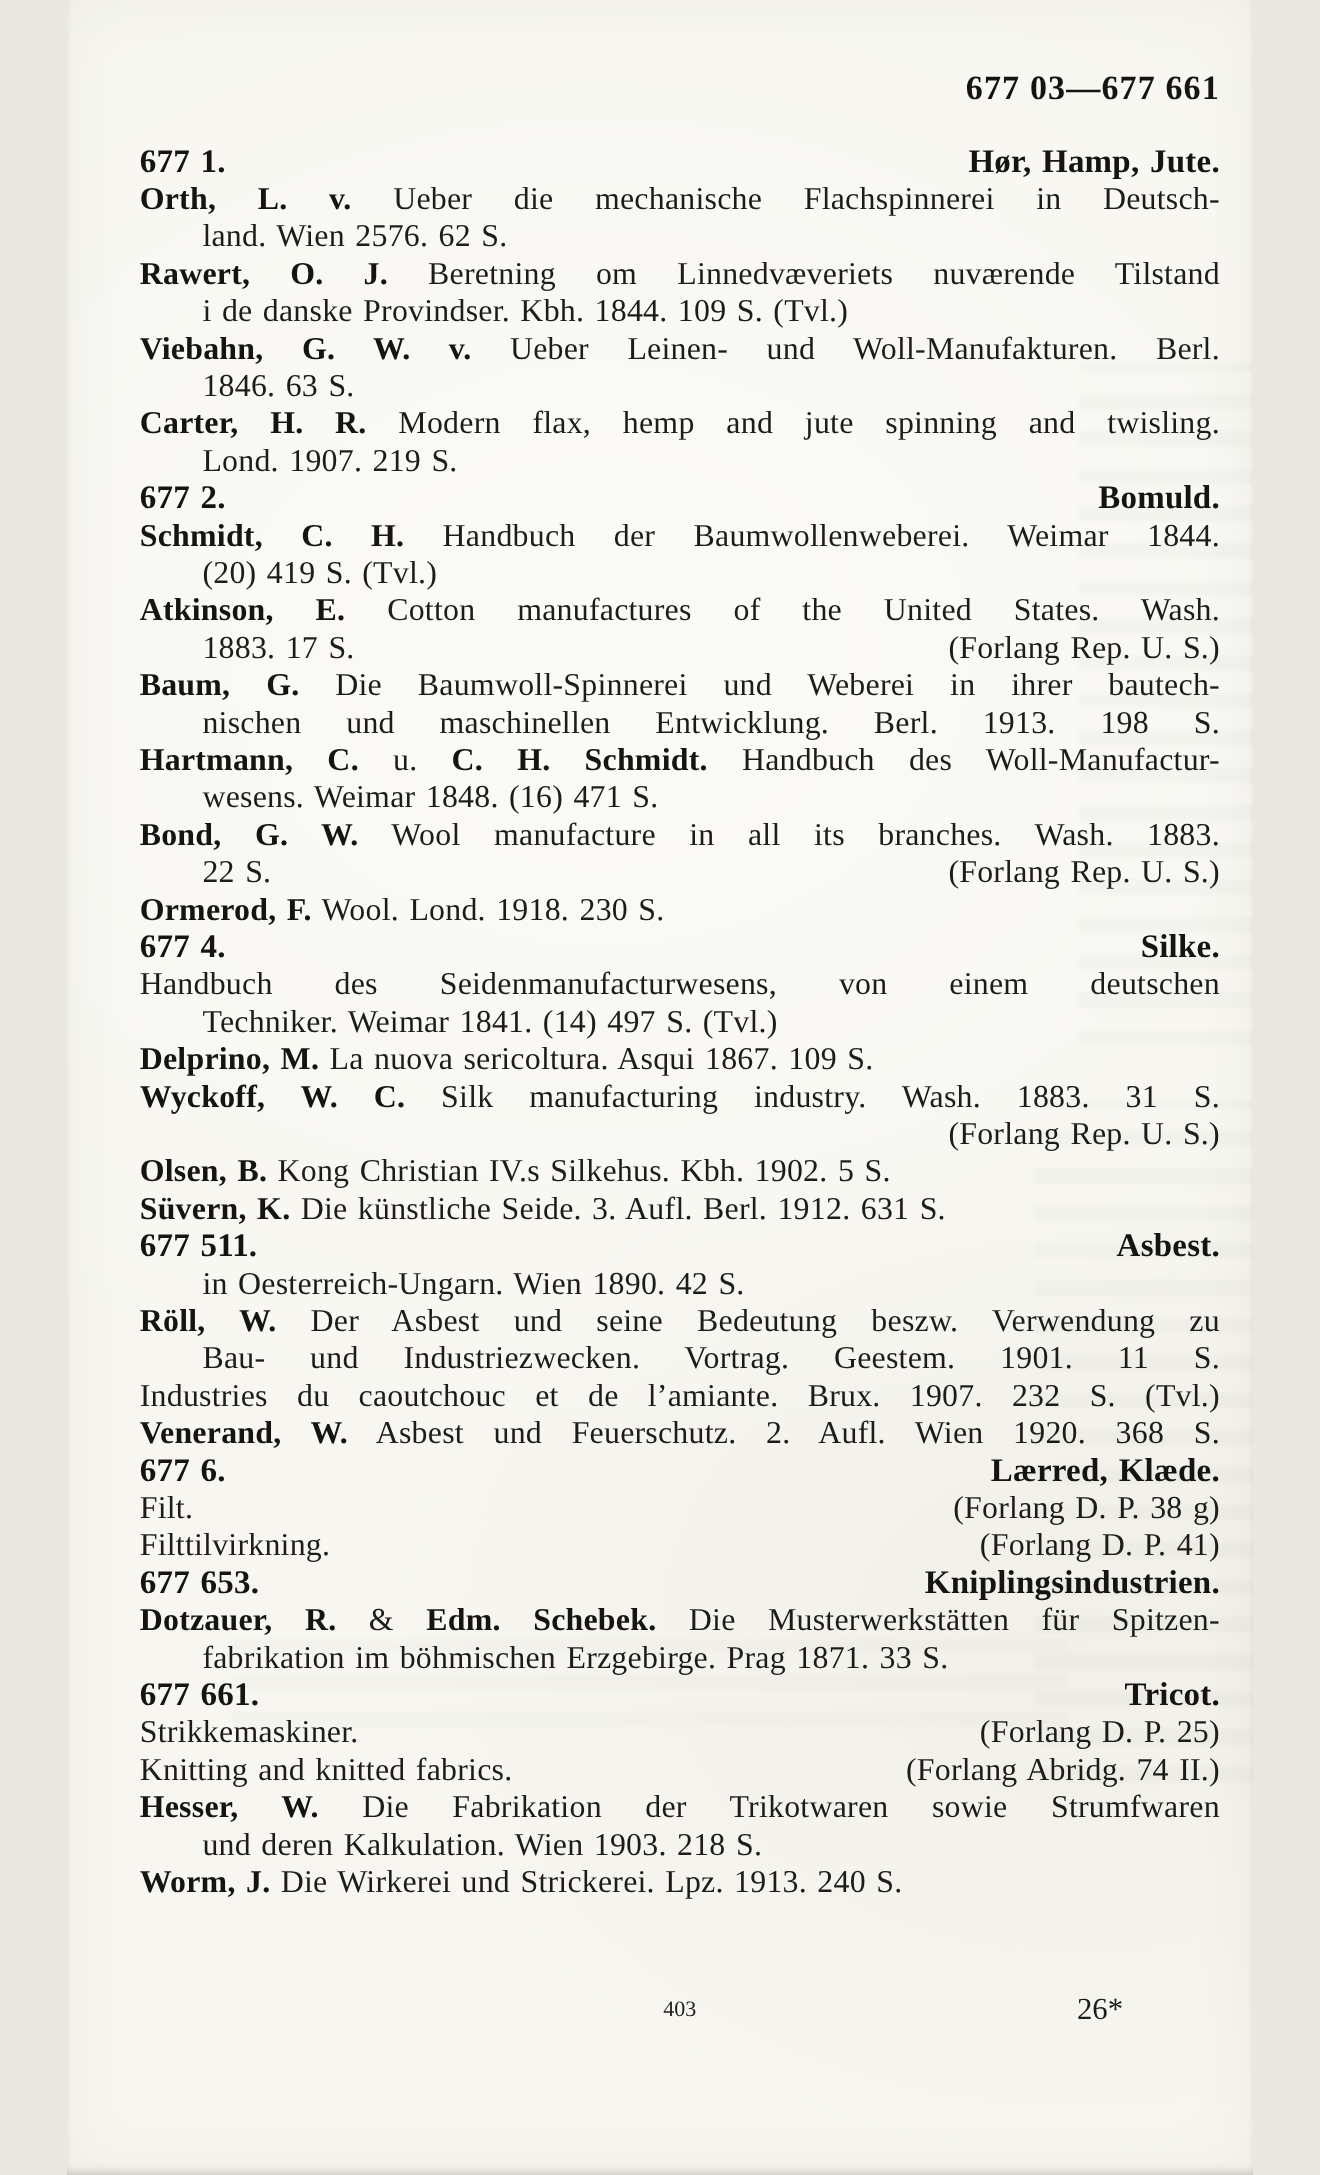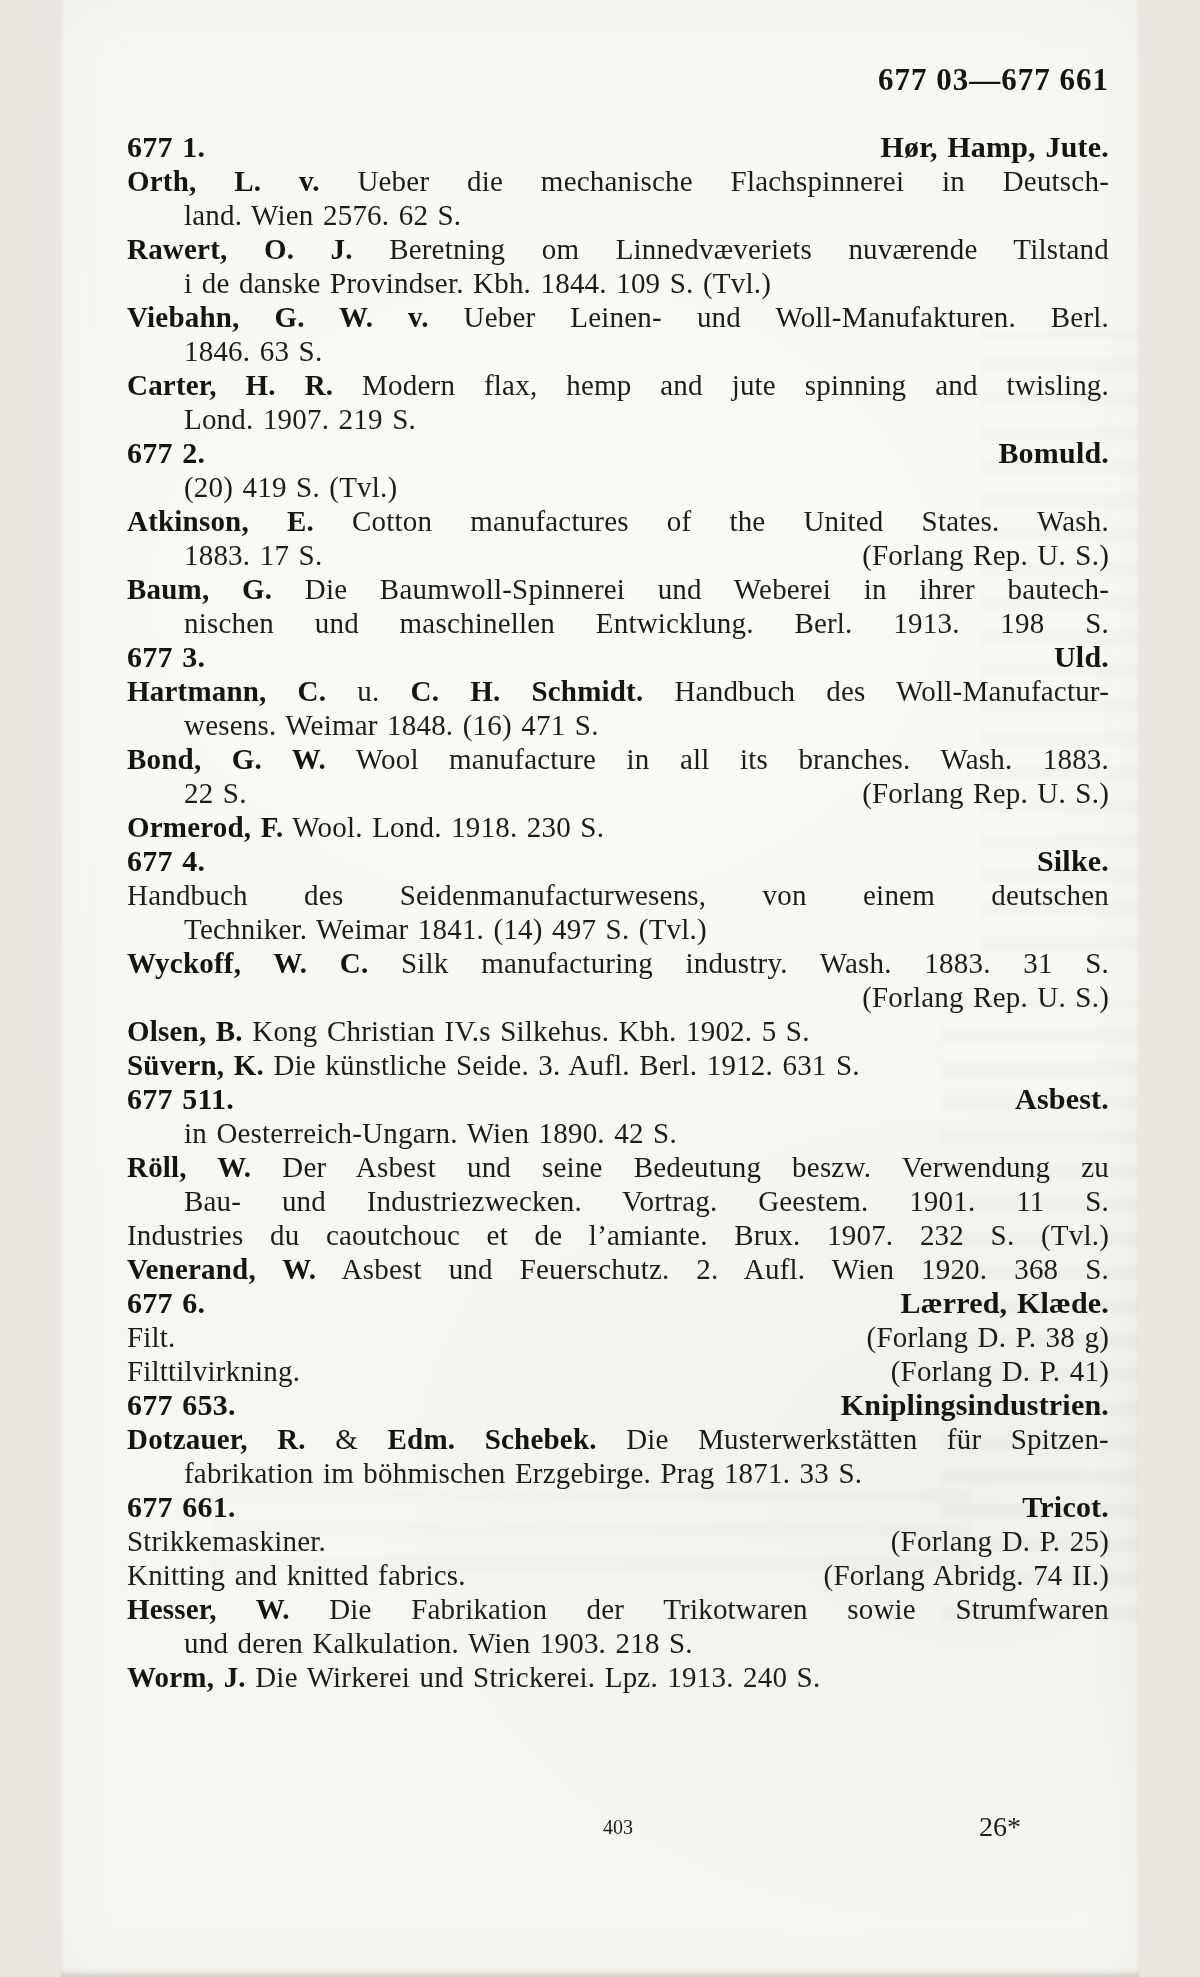--- a/index.html
+++ b/index.html
@@ -66,46 +66,44 @@
         <div class="ln j"><span><b>Rawert, O. J.</b><span> Beretning om Linnedvæveriets nuværende Tilstand</span></span></div>
         <div class="ln ind"><span><span>i de danske Provindser. Kbh. 1844. 109 S. (Tvl.)</span></span></div>
         <div class="ln j"><span><b>Viebahn, G. W. v.</b><span> Ueber Leinen- und Woll-Manufakturen. Berl.</span></span></div>
         <div class="ln ind"><span><span>1846. 63 S.</span></span></div>
         <div class="ln j"><span><b>Carter, H. R.</b><span> Modern flax, hemp and jute spinning and twisling.</span></span></div>
         <div class="ln ind"><span><span>Lond. 1907. 219 S.</span></span></div>
         <div class="ln sec row">
           <span><b>677 2.</b></span>
           <b>Bomuld.</b>
         </div>
+        <div class="ln j"><span><b>Schmidt, C. H.</b><span> Handbuch der Baumwollenweberei. Weimar 1844.</span></span></div>
         <div class="ln ind"><span><span>(20) 419 S. (Tvl.)</span></span></div>
         <div class="ln j"><span><b>Atkinson, E.</b><span> Cotton manufactures of the United States. Wash.</span></span></div>
         <div class="ln ind row">
           <span><span>1883. 17 S.</span></span>
           <span>(Forlang Rep. U. S.)</span>
         </div>
         <div class="ln j"><span><b>Baum, G.</b><span> Die Baumwoll-Spinnerei und Weberei in ihrer bautech-</span></span></div>
         <div class="ln j ind"><span><span>nischen und maschinellen Entwicklung. Berl. 1913. 198 S.</span></span></div>
-        <div class="ln sec row">
-          <span><b>677 3.</b></span>
-          <b>Uld.</b>
-        </div>
         <div class="ln j"><span><b>Hartmann, C.</b><span> u. </span><b>C. H. Schmidt.</b><span> Handbuch des Woll-Manufactur-</span></span></div>
         <div class="ln ind"><span><span>wesens. Weimar 1848. (16) 471 S.</span></span></div>
         <div class="ln j"><span><b>Bond, G. W.</b><span> Wool manufacture in all its branches. Wash. 1883.</span></span></div>
         <div class="ln ind row">
           <span><span>22 S.</span></span>
           <span>(Forlang Rep. U. S.)</span>
         </div>
         <div class="ln"><span><b>Ormerod, F.</b><span> Wool. Lond. 1918. 230 S.</span></span></div>
         <div class="ln sec row">
           <span><b>677 4.</b></span>
           <b>Silke.</b>
         </div>
         <div class="ln j"><span><span>Handbuch des Seidenmanufacturwesens, von einem deutschen</span></span></div>
         <div class="ln ind"><span><span>Techniker. Weimar 1841. (14) 497 S. (Tvl.)</span></span></div>
+        <div class="ln"><span><b>Delprino, M.</b><span> La nuova sericoltura. Asqui 1867. 109 S.</span></span></div>
         <div class="ln j"><span><b>Wyckoff, W. C.</b><span> Silk manufacturing industry. Wash. 1883. 31 S.</span></span></div>
         <div class="ln row">
           <span></span>
           <span>(Forlang Rep. U. S.)</span>
         </div>
         <div class="ln"><span><b>Olsen, B.</b><span> Kong Christian IV.s Silkehus. Kbh. 1902. 5 S.</span></span></div>
         <div class="ln"><span><b>Süvern, K.</b><span> Die künstliche Seide. 3. Aufl. Berl. 1912. 631 S.</span></span></div>
         <div class="ln sec row">
           <span><b>677 511.</b></span>
           <b>Asbest.</b>

